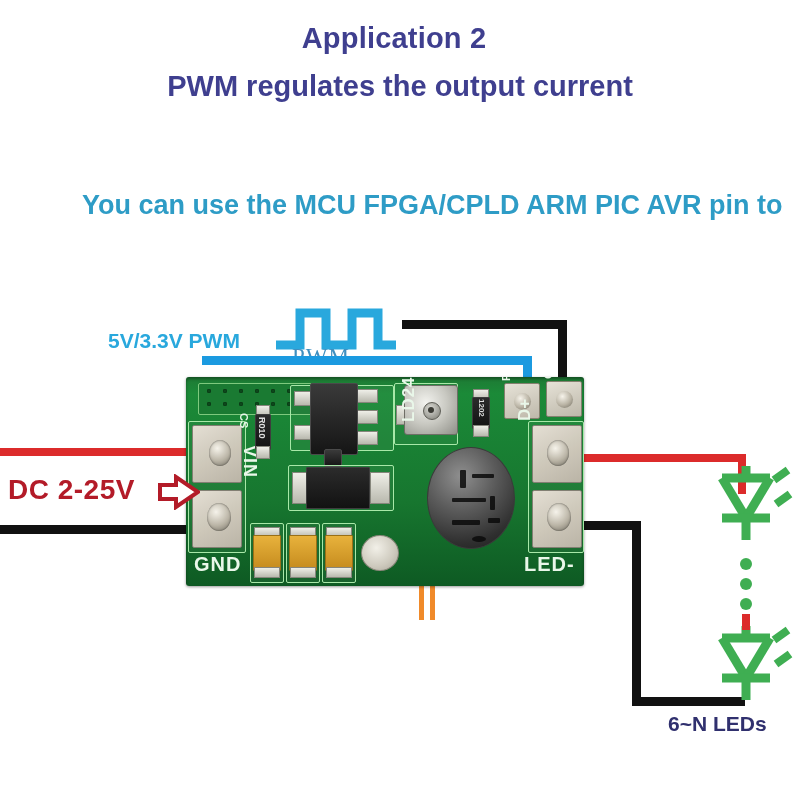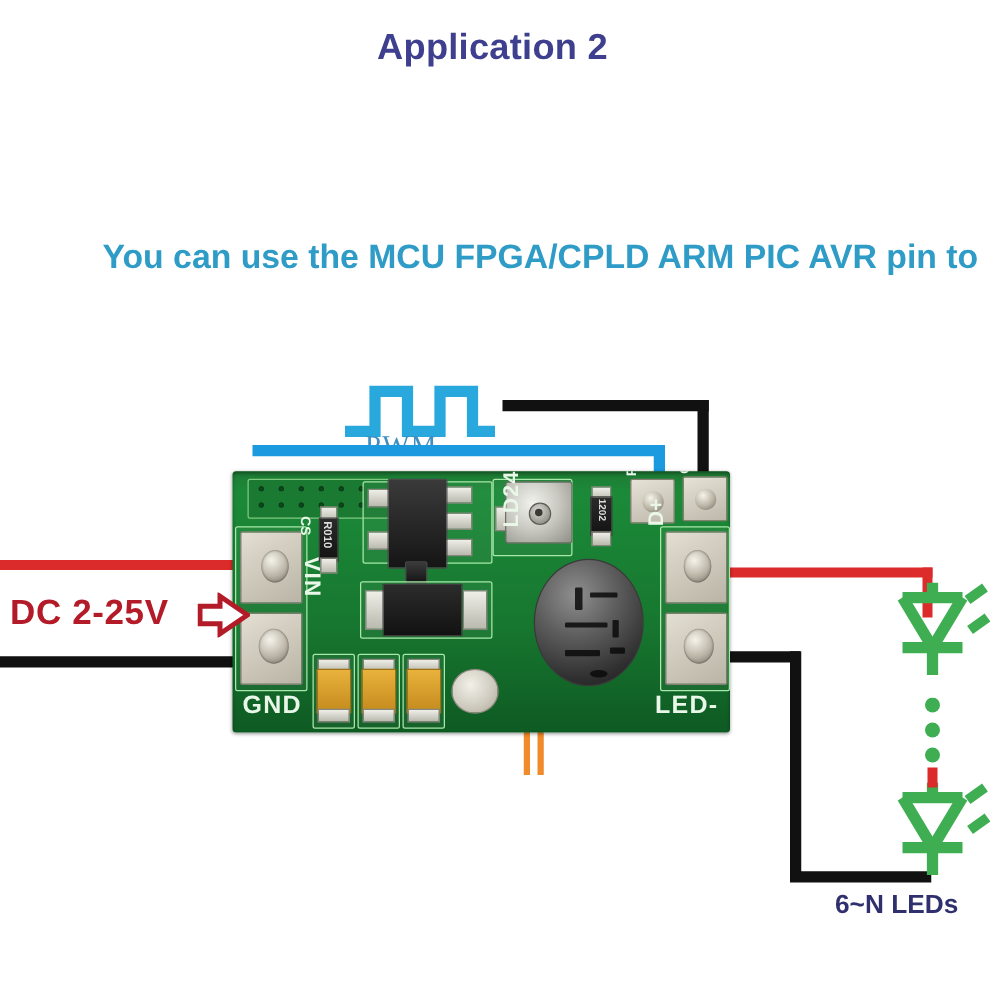--- a/index.html
+++ b/index.html
@@ -135,24 +135,26 @@
 
   
   .dcarrow{position:absolute;left:158px;top:474px;}
 </style>
 </head>
 <body>
 
 <div id="stage">
 
   <div class="abs title1">Application 2</div>
+  <div class="abs title2">PWM regulates the output current</div>
 
   <div class="abs body1">You can use the MCU FPGA/CPLD ARM PIC AVR  pin to</div>
 
 
+  <div class="abs pwmlabel">5V/3.3V PWM</div>
 
   <svg class="abs" style="left:274px;top:303px;" width="124" height="52">
     <polyline points="2,42 26,42 26,10 52,10 52,42 78,42 78,10 104,10 104,42 122,42" fill="none" stroke="#29a8dd" stroke-width="9" stroke-linejoin="miter" stroke-linecap="butt"></polyline>
   </svg>
   <div class="abs pwmword">PWM</div>
 
   <div class="wire w-blue abs" style="left:202px;top:356px;width:330px;height:9px;"></div>
   <div class="wire w-blue abs" style="left:523px;top:356px;width:9px;height:50px;"></div>
 
   <div class="wire w-black abs" style="left:402px;top:320px;width:165px;height:9px;"></div>

